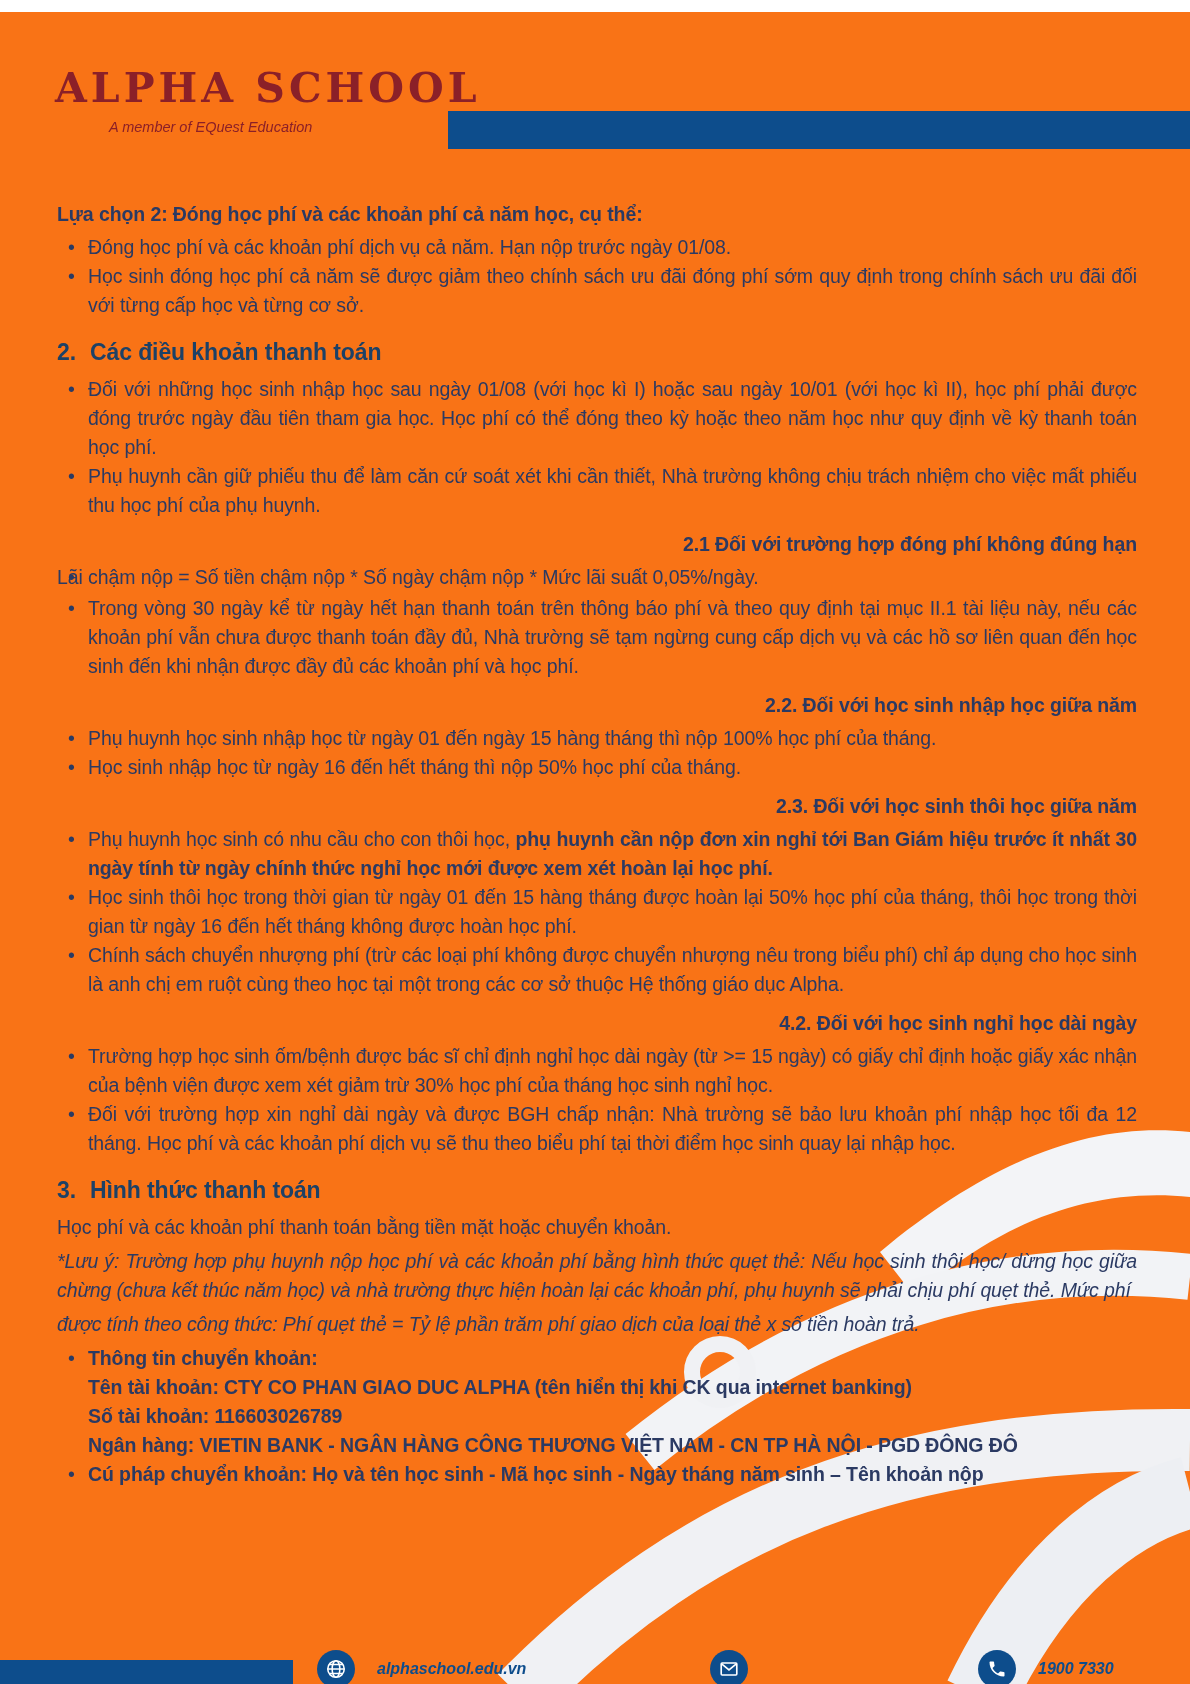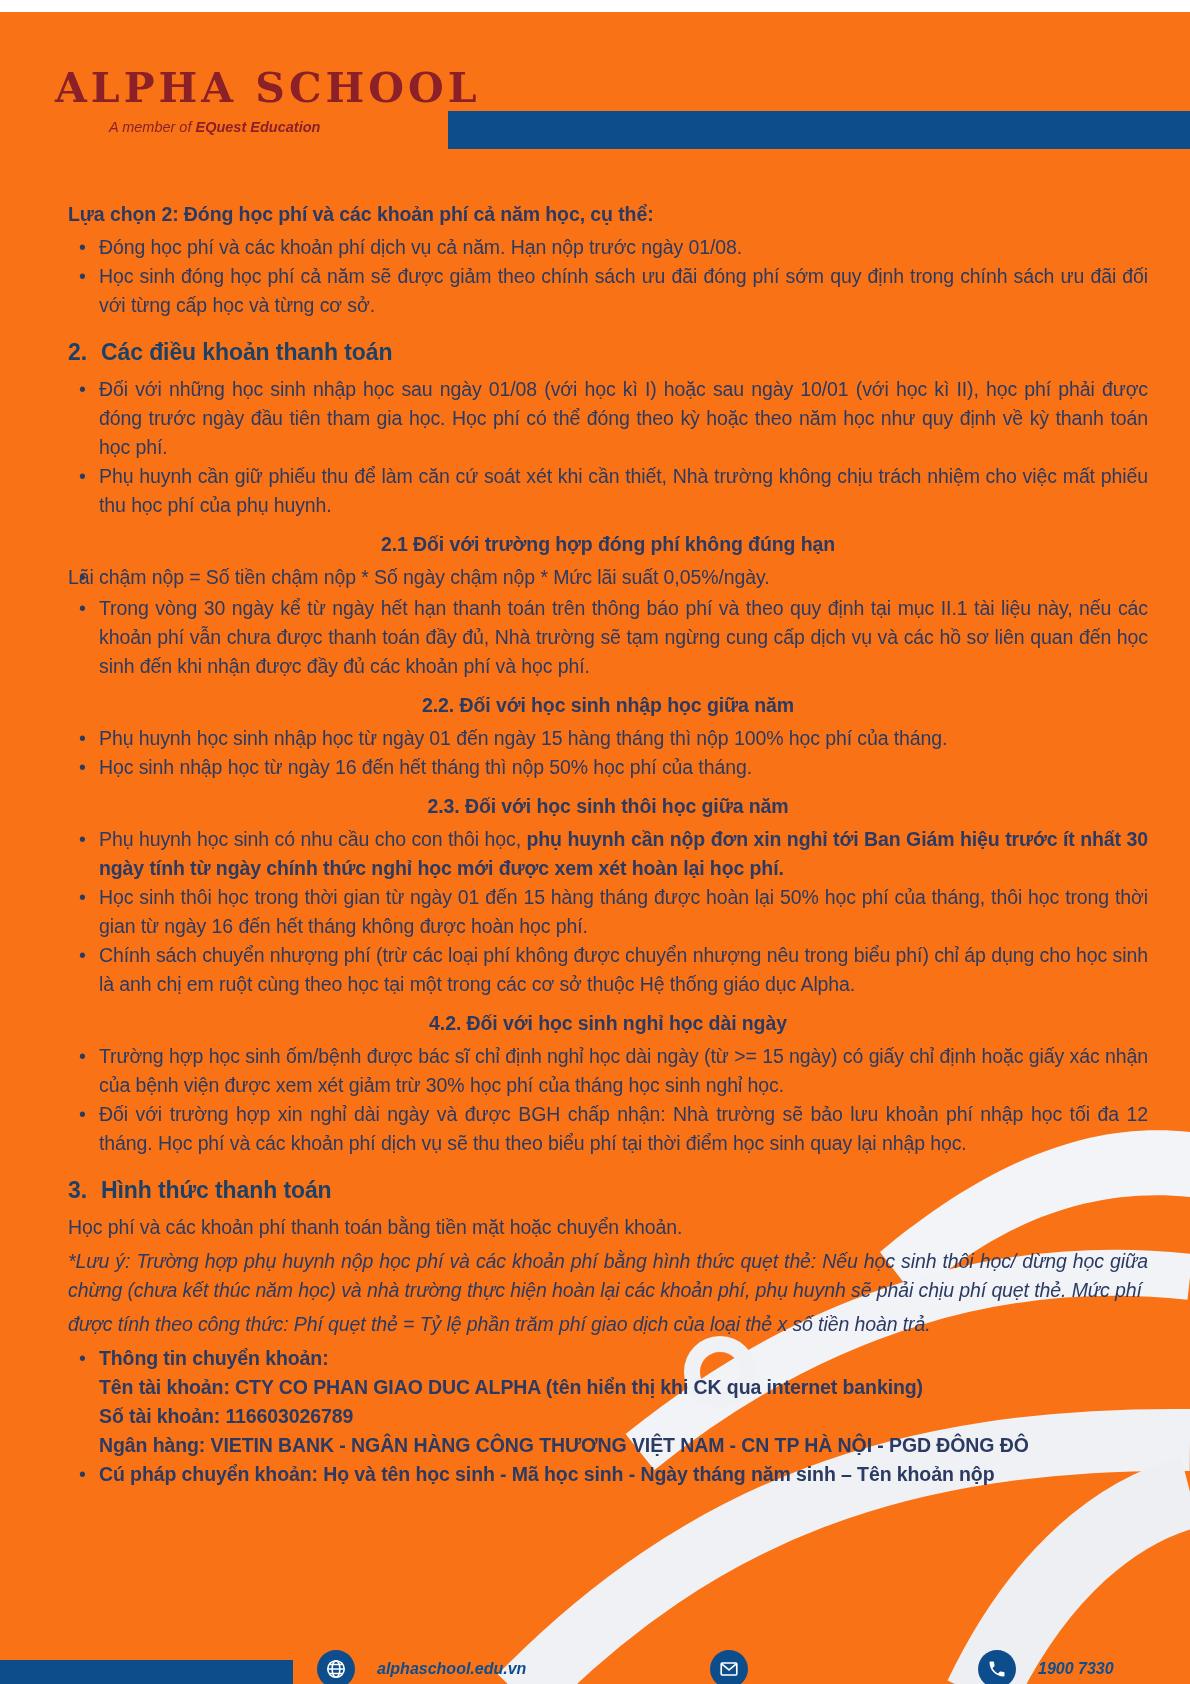--- a/index.html
+++ b/index.html
@@ -17,30 +17,30 @@
   .watermark{position:absolute;left:0;top:0;width:1190px;height:1684px;z-index:0;}
   
   .logo{position:absolute;left:55px;top:56px;z-index:2;}
   .logo-title{
     font-family:"DejaVu Serif",serif;font-weight:700;font-size:41px;line-height:1;
     letter-spacing:4px;color:var(--maroon);white-space:nowrap;
   }
   .logo-sub{
     margin-top:10px;margin-left:54px;font-size:14.5px;font-style:italic;color:var(--maroon);
   }
-  .logo-sub .b{font-weight:700;}
+  .logo-sub .b{font-weight:400;}
   .topbar{position:absolute;left:448px;top:99px;width:742px;height:38px;background:var(--bar-blue);z-index:1;}
   
   .content{
-    position:absolute;left:68px;top:188px;width:1080px;z-index:1;
+    position:absolute;left:57px;top:188px;width:1080px;z-index:1;
     font-size:19.5px;line-height:29px;letter-spacing:-0.1px;text-align:justify;
   }
   .lead{font-weight:700;margin:0 0 4px 0;text-align:left;}
   .h2{font-weight:700;font-size:23px;color:var(--heading-blue);margin:17px 0 8px 0;display:flex;gap:14px;text-align:left;line-height:30px;}
-  .hsub{font-weight:700;margin:10px 0 4px 0;text-align:center;}
+  .hsub{font-weight:700;margin:10px 0 4px 0;text-align:right;}
   .bullet{position:relative;padding-left:31px;}
   .dot{position:absolute;left:11px;top:0;}
   .b{font-weight:700;}
   .para{margin:2px 0;}
   .italic{font-style:italic;margin:5px 0;}
   
   .footbar{position:absolute;left:0;top:1648px;width:293px;height:26px;background:var(--bar-blue);z-index:1;}
   .footer-item{
     position:absolute;top:1638px;display:flex;align-items:center;gap:22px;z-index:2;
     color:var(--bar-blue);font-weight:700;font-style:italic;font-size:16px;white-space:nowrap;

